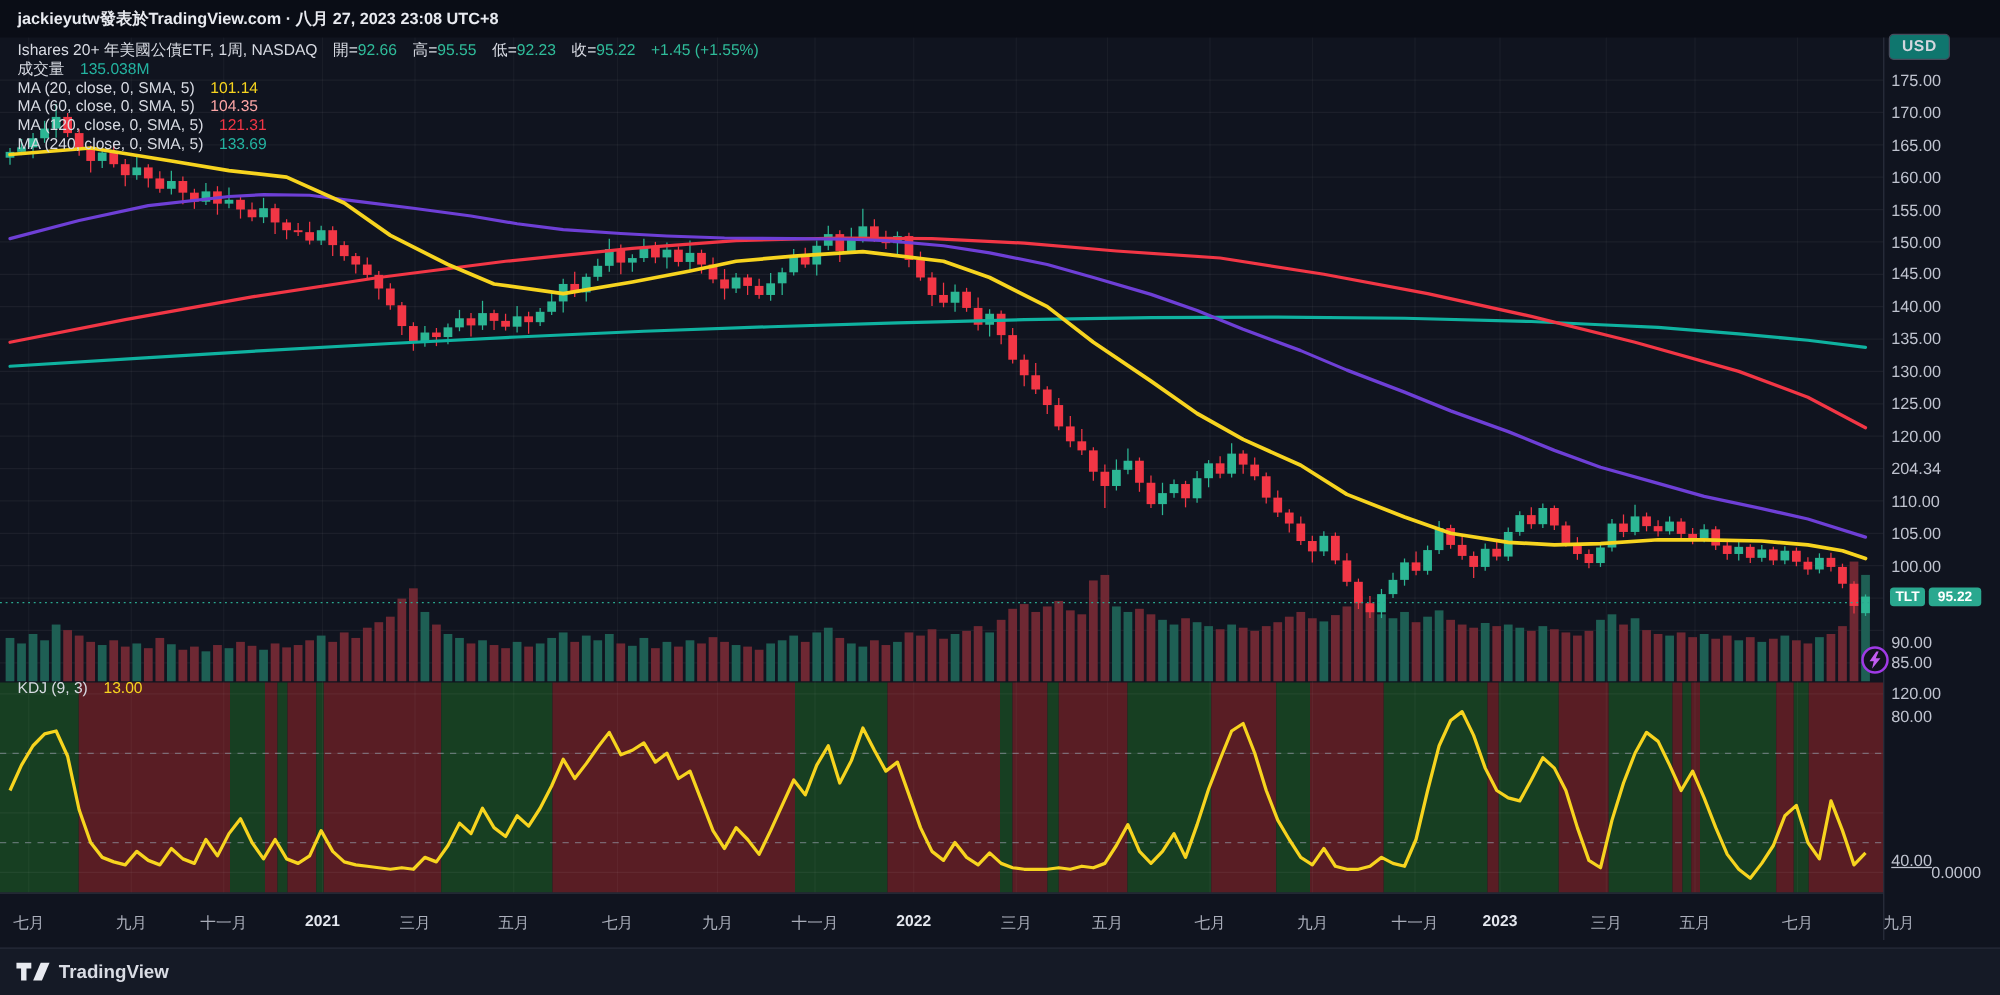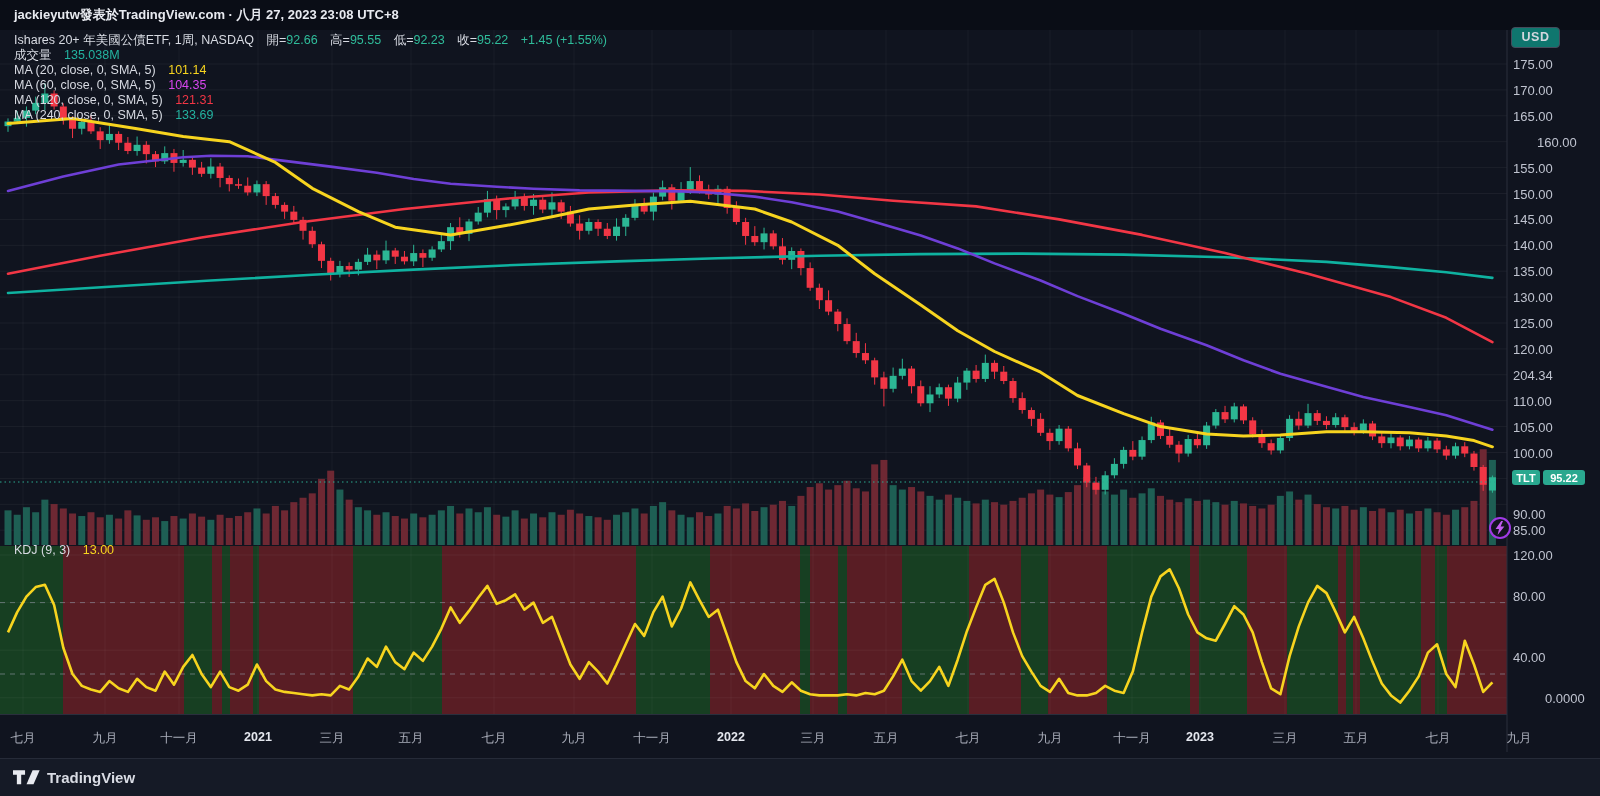--- a/index.html
+++ b/index.html
@@ -7,21 +7,21 @@
     font-family:"Liberation Sans","DejaVu Sans",sans-serif; }
   #stage { position:relative; width:1432px; height:796px; background:#10141f; }
   #topbar { position:absolute; left:0; top:0; width:1600px; height:30px; background:#0a0d16;
     color:#e8eaf0; font-size:13px; font-weight:700; line-height:30px; padding-left:14px; }
   #plot { position:absolute; left:0; top:0; width:1600px; height:796px; display:block; }
   .legend { position:absolute; left:14px; top:33px; color:#d7dae2; font-size:12.5px; line-height:14.6px; z-index:5; }
   .legend .row { white-space:nowrap; margin-bottom:0.5px; }
   .lg-gap { display:inline-block; width:9px; }
   .v-green { color:#2fbc9a; }
   .v-yellow { color:#f7d41f; }
-  .v-purple { color:#d946ef; }
+  .v-purple { color:#fca5a5; }
   .v-red { color:#f23645; }
   .v-teal { color:#23b3a0; }
   .lbl { color:#d7dae2; }
   #kdj-legend { position:absolute; left:14px; top:543px; font-size:12.5px; color:#d7dae2; z-index:5; white-space:nowrap; }
   #usd-badge { position:absolute; left:1511px; top:27px; width:49px; height:21px; border:1px solid #454c5c;
     border-radius:4px; background:#0f766e; color:#d3d6de; font-size:12.5px; font-weight:600;
     text-align:center; line-height:19px; letter-spacing:0.5px; z-index:6; }
   .tick { position:absolute; left:1513px; color:#bfc3cf; font-size:13px; transform:translateY(-50%); white-space:nowrap; }
   .tlabel { position:absolute; top:730px; color:#abafbb; font-size:12.5px; transform:translateX(-50%); white-space:nowrap; }
   .tlabel.major { color:#e4e7ee; font-weight:700; }
@@ -668,40 +668,40 @@
     <svg width="12" height="14" viewBox="0 0 12 14">
       <path d="M7.2 0 L1.6 8 H5 L3.6 14 L10.4 5.6 H6.6 L9 0 Z" fill="#c25cf0"></path>
     </svg>
   </div>
 
   <div id="axes">
     <div id="price-axis">
         <span class="tick" style="top: 64px;">175.00</span>
         <span class="tick" style="top: 89.9px;">170.00</span>
         <span class="tick" style="top: 115.8px;">165.00</span>
-        <span class="tick" style="top: 141.7px; margin-left: 24px;">160.00</span>
+        <span class="tick" style="top: 141.7px;">160.00</span>
         <span class="tick" style="top: 167.6px;">155.00</span>
         <span class="tick" style="top: 193.5px;">150.00</span>
         <span class="tick" style="top: 219.4px;">145.00</span>
         <span class="tick" style="top: 245.3px;">140.00</span>
         <span class="tick" style="top: 271.2px;">135.00</span>
         <span class="tick" style="top: 297.1px;">130.00</span>
         <span class="tick" style="top: 323px;">125.00</span>
         <span class="tick" style="top: 348.9px;">120.00</span>
         <span class="tick" style="top: 374.8px;">204.34</span>
         <span class="tick" style="top: 400.7px;">110.00</span>
         <span class="tick" style="top: 426.6px;">105.00</span>
         <span class="tick" style="top: 452.5px;">100.00</span>
         <span class="tick" style="top: 514px;">90.00</span>
         <span class="tick" style="top: 530.2px;">85.00</span>
       </div>
     <div id="osc-axis">
         <span class="tick" style="top: 555px;">120.00</span>
-        <span class="tick" style="top: 596px;">80.00</span>
-        <span class="tick" style="top: 657px;">40.00</span>
+        <span class="tick" style="top: 573px;">80.00</span>
+        <span class="tick" style="top: 688px; text-decoration: underline;">40.00</span>
         <span class="tick" style="top: 697.8px; margin-left: 32px;">0.0000</span>
       </div>
     <div id="time-axis">
         <span class="tlabel" style="left: 23px;">七月</span>
         <span class="tlabel" style="left: 105px;">九月</span>
         <span class="tlabel" style="left: 179px;">十一月</span>
         <span class="tlabel major" style="left: 258px;">2021</span>
         <span class="tlabel" style="left: 332px;">三月</span>
         <span class="tlabel" style="left: 411px;">五月</span>
         <span class="tlabel" style="left: 494px;">七月</span>

